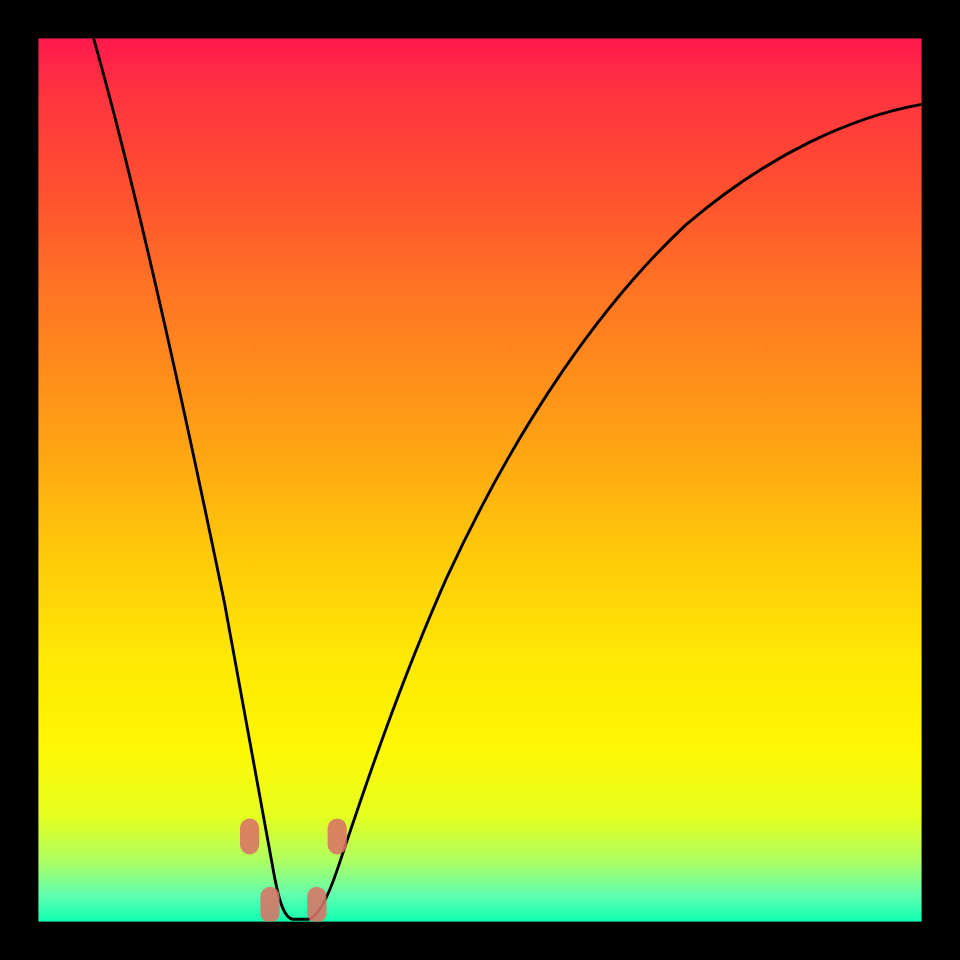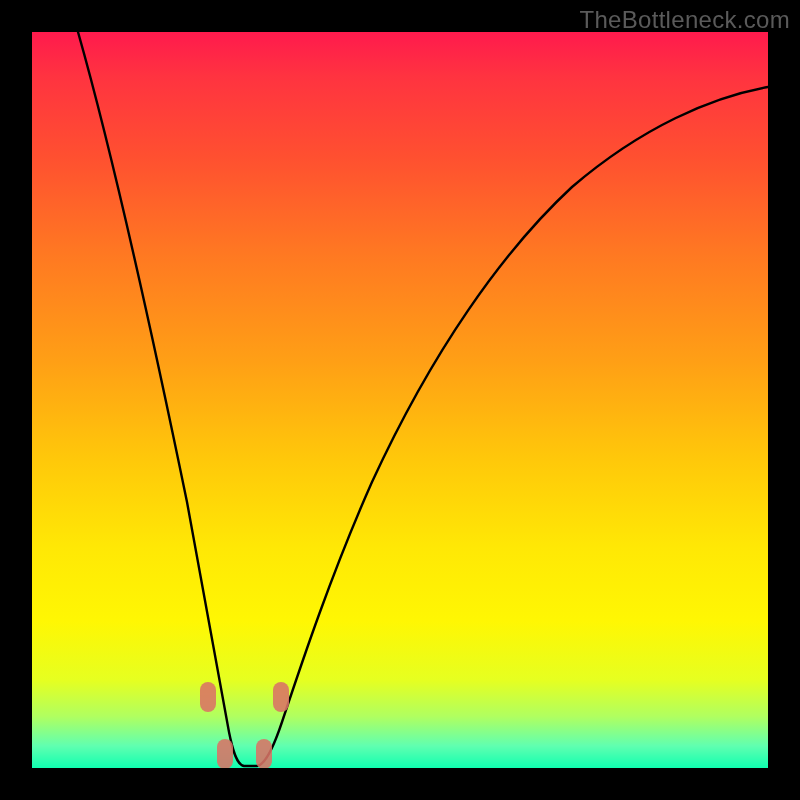--- a/index.html
+++ b/index.html
@@ -44,21 +44,20 @@
   }
   .marker {
     fill: #d97365;
     fill-opacity: 0.88;
   }
 </style>
 </head>
 <body>
 
 <div class="frame">
-  <div class="watermark">TheBottleneck.com</div>
   <div class="plot">
     <svg class="curve" viewBox="0 0 736 736" preserveAspectRatio="none">
       <path d="M 46 0
                C 80 120, 120 300, 155 470
                C 172 560, 186 640, 197 700
                C 201 720, 205 733, 212 734
                L 225 734
                C 232 733, 240 720, 250 690
                C 270 630, 300 540, 340 450
                C 400 320, 470 220, 540 155

